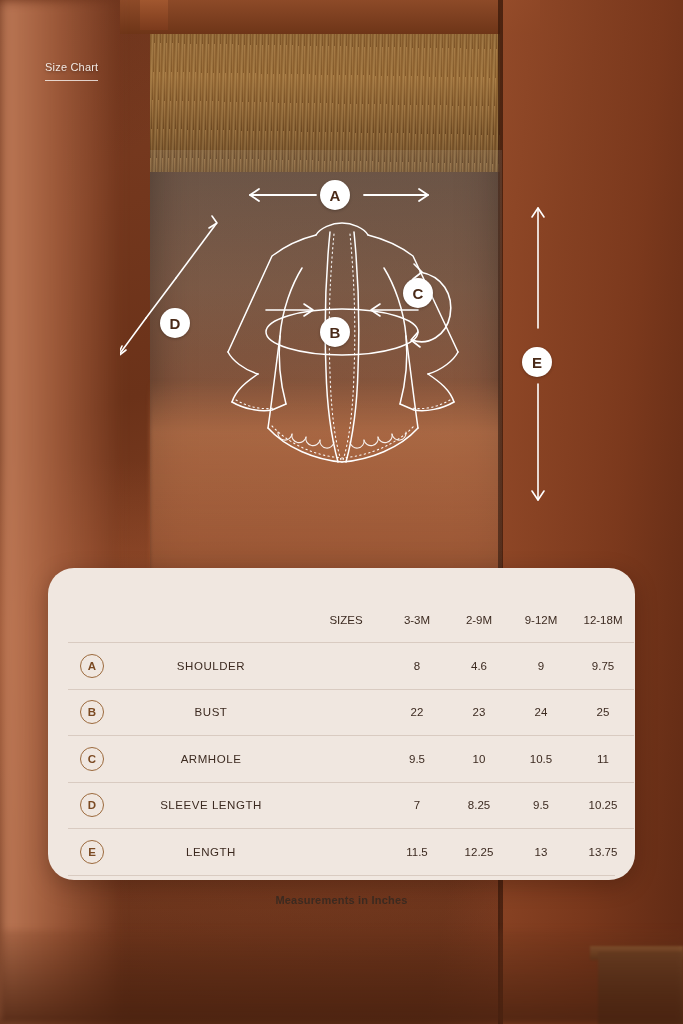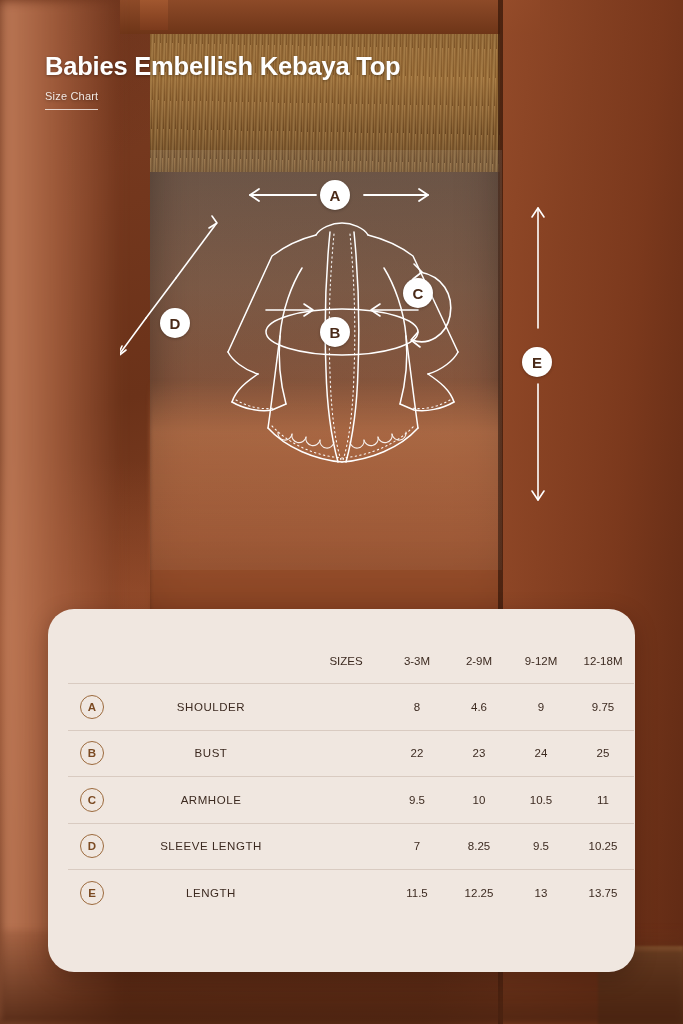--- a/index.html
+++ b/index.html
@@ -180,26 +180,25 @@
   #badge-b { left: 320px; top: 317px; }
   #badge-c { left: 403px; top: 278px; }
   #badge-d { left: 160px; top: 308px; }
   #badge-e { left: 522px; top: 347px; }
 
   
   .card {
     position: absolute;
     left: 48px; top: 568px;
     width: 587px;
-    height: 363px;
+    height: 312px;
     background: #f0e7e0;
     border-radius: 26px;
     z-index: 7;
     box-shadow: 0 6px 22px rgba(30,12,4,0.28);
-    margin-top: 41px;
   }
   .table-wrap {
     position: absolute;
     left: 20px; right: 20px; top: 30px;
   }
   table.size-chart {
     width: 100%;
     border-collapse: collapse;
     table-layout: fixed;
   }
@@ -274,21 +273,20 @@
   <div class="bg-lintel2"></div>
   <div class="bg-right-wall"></div>
   <div class="bg-right-seam"></div>
   <div class="bg-left-pillar"></div>
   <div class="bg-glass"></div>
   <div class="bg-bench-top"></div>
   <div class="bg-bench"></div>
   <div class="bg-floor"></div>
 
   <div class="header">
-    <h1 class="title">Babies Embellish Kebaya Top</h1>
     <div><span class="subtitle">Size Chart</span></div>
   </div>
 
   <div class="illustration">
     <svg width="440" height="380" viewBox="0 0 440 380" fill="none" stroke="#ffffff" stroke-width="1.6" stroke-linecap="round" stroke-linejoin="round">
 
       <g stroke-width="1.8">
         <line x1="130" y1="35" x2="196" y2="35"></line>
         <polyline points="139,29 130,35 139,41" fill="none"></polyline>
         <line x1="244" y1="35" x2="308" y2="35"></line>
@@ -448,16 +446,17 @@
             </td>
             <td class="cell-label">LENGTH</td>
             <td class="cell-value"></td>
             <td class="cell-value">11.5</td>
             <td class="cell-value">12.25</td>
             <td class="cell-value">13</td>
             <td class="cell-value">13.75</td>
           </tr>
         </tbody>
       </table>
+      <div class="footnote">Measurements in Inches</div>
     </div>
   </div>
 
 </div>
 
 </body></html>

